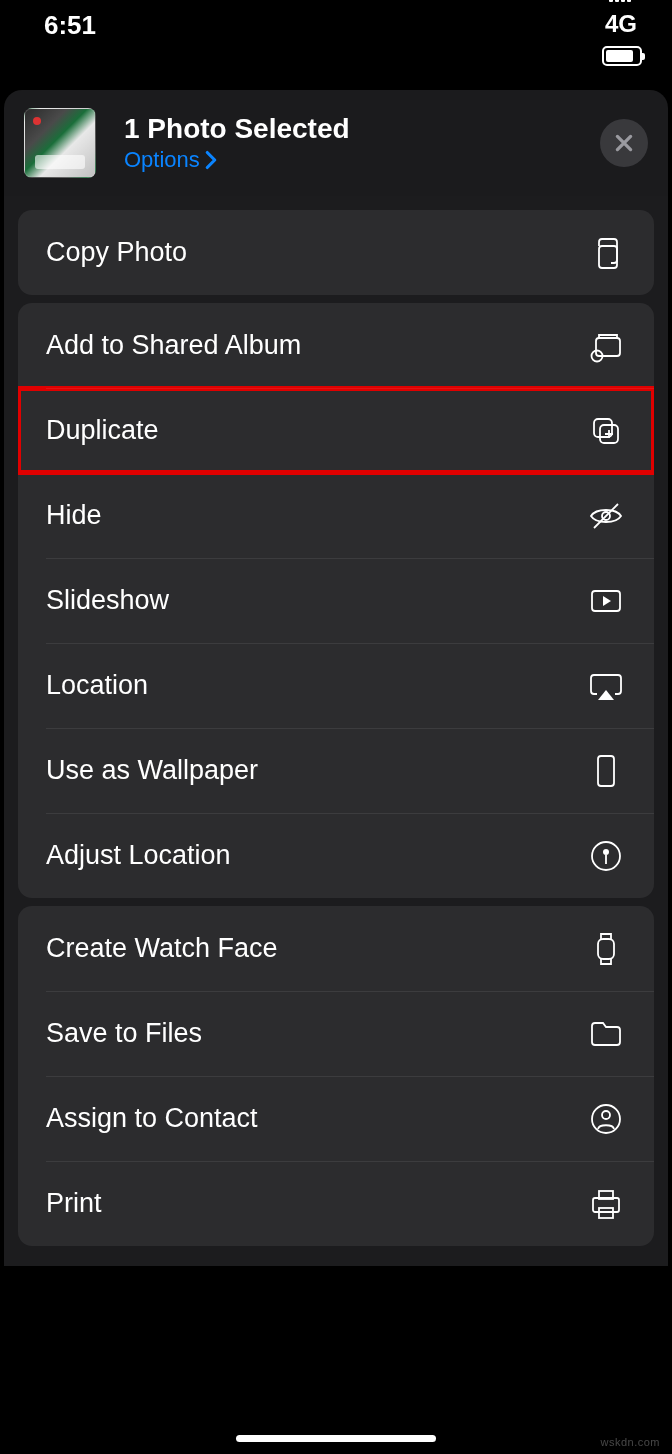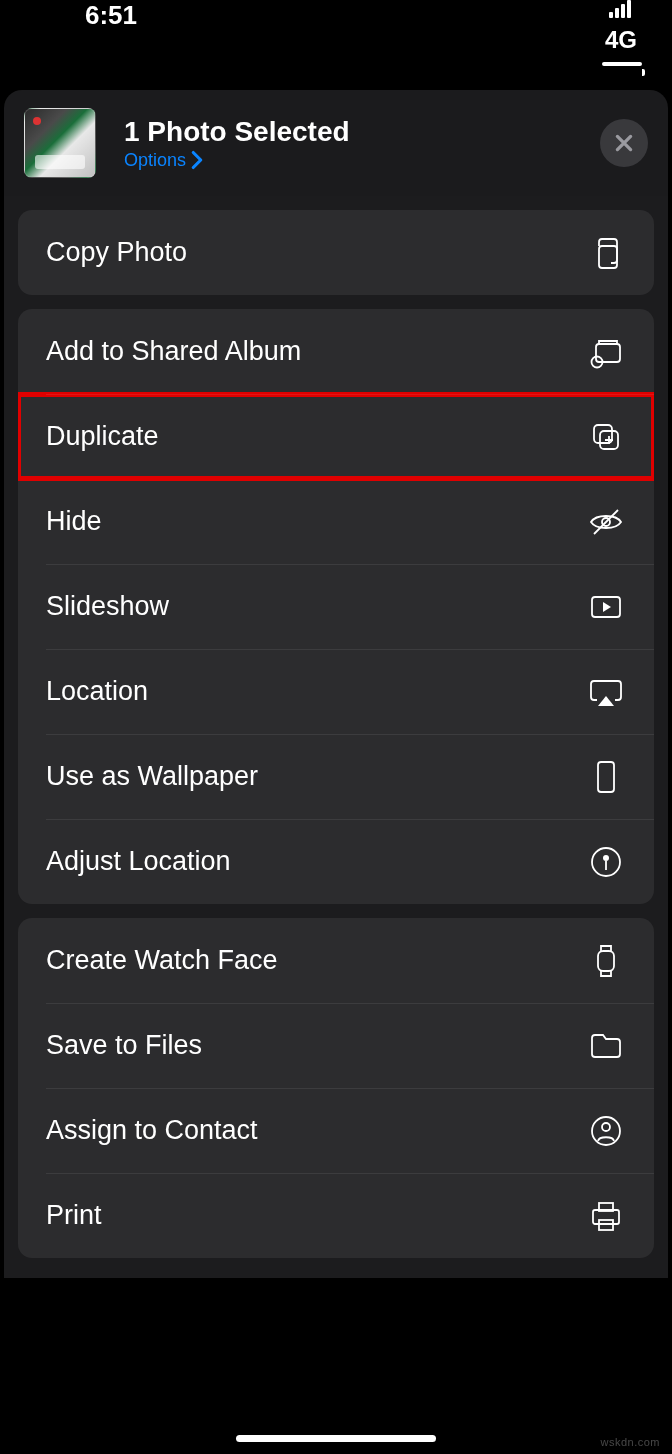--- a/index.html
+++ b/index.html
@@ -14,21 +14,22 @@
       background: #000000;
       font-family: -apple-system, BlinkMacSystemFont, 'Helvetica Neue', sans-serif;
       color: #ffffff;
       overflow: hidden;
       position: relative;
     }
     .status-bar {
       height: 50px;
       display: flex;
       justify-content: space-between;
-      padding: 0 30px 0 85px;
+      align-items: center;
+      padding: 0 30px 0 44px;
       font-size: 26px;
       font-weight: 600;
     }
     .status-right {
       display: flex;
       align-items: center;
       gap: 8px;
       flex-direction: column;
     }
     .signal-bars {
@@ -122,21 +123,21 @@
     }
     .header-text {
       flex: 1;
     }
     .header-title {
       font-size: 28px;
       font-weight: 600;
       color: #fff;
     }
     .header-options {
-      font-size: 18px;
+      font-size: 22px;
       color: #0a84ff;
       display: flex;
       align-items: center;
       gap: 4px;
       margin-top: 2px;
     }
     .header-options svg {
       width: 14px;
       height: 20px;
     }
@@ -162,21 +163,21 @@
     }
     .content-spacer {
       height: 14px;
     }
     .action-group {
       background: #2c2c2e;
       border-radius: 14px;
       overflow: hidden;
     }
     .action-group + .action-group {
-      margin-top: 14px;
+      margin-top: 8px;
     }
     .action-item {
       display: flex;
       align-items: center;
       justify-content: space-between;
       padding: 0 26px 0 28px;
       height: 85px;
       position: relative;
     }
     .action-item + .action-item::before {

